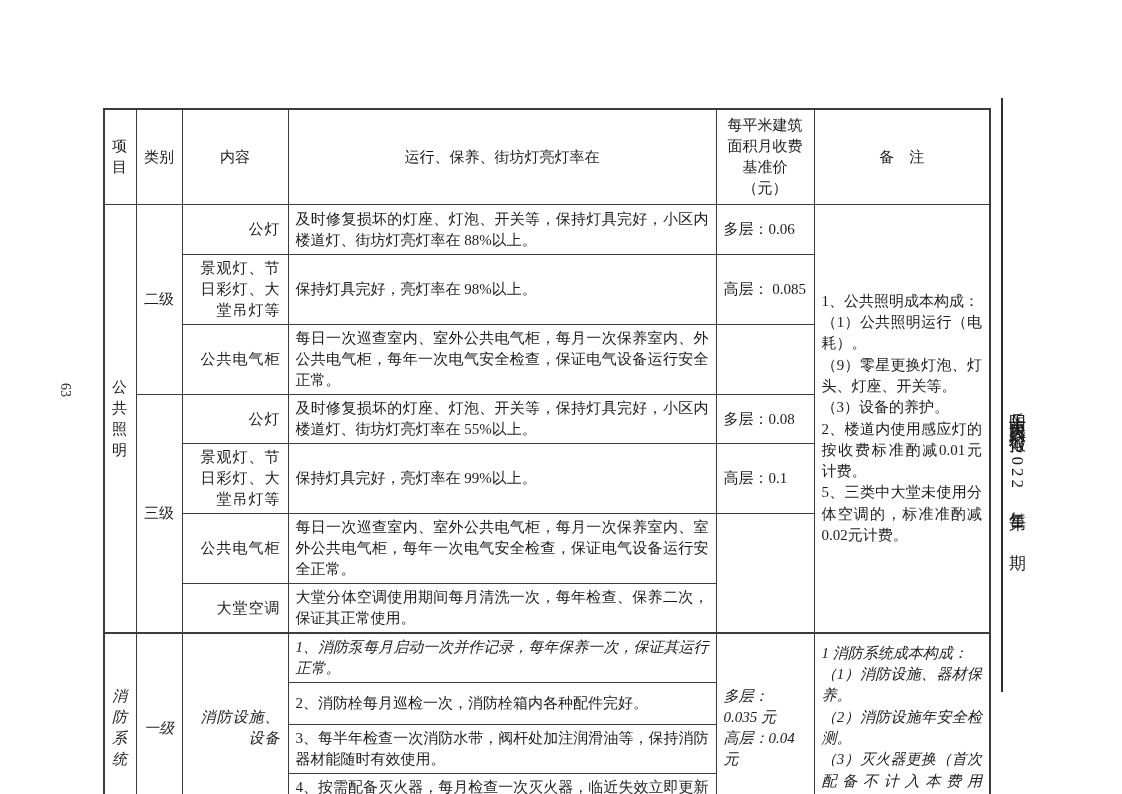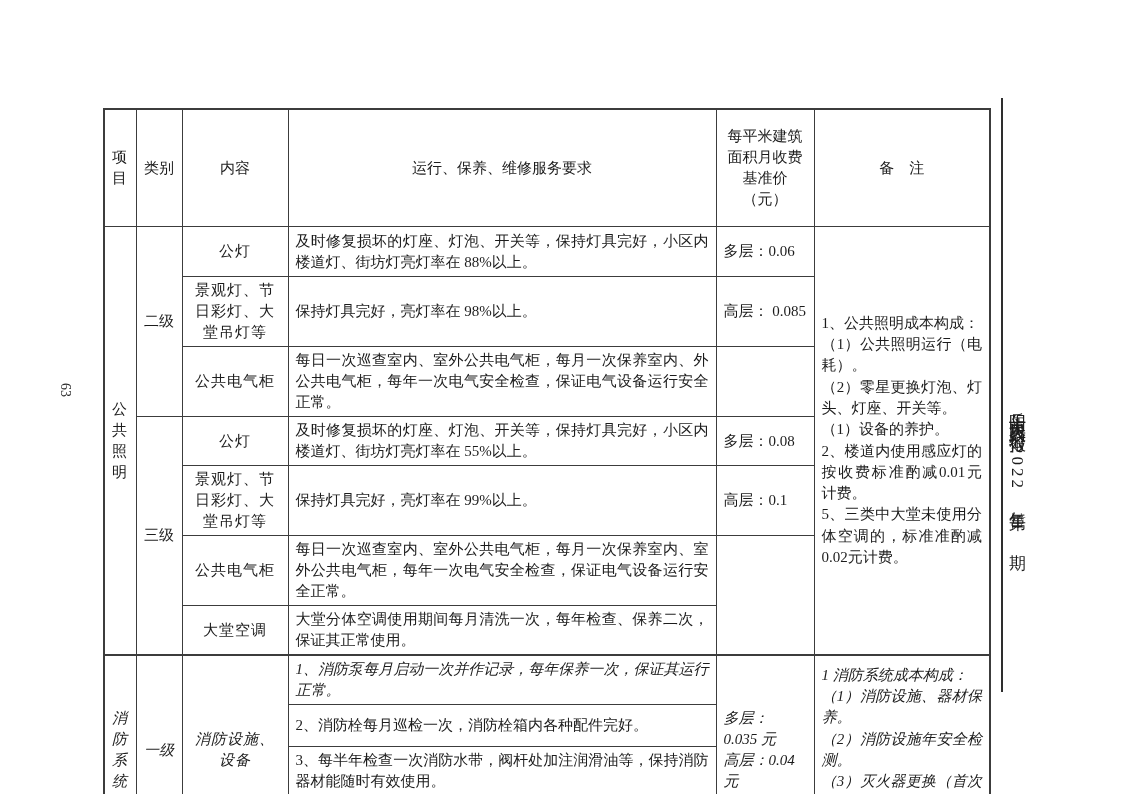--- a/index.html
+++ b/index.html
@@ -39,21 +39,21 @@
     border:1px solid #3c3c3c;
     vertical-align:middle;
     font-weight:normal;
     font-size:15px;
     line-height:1.4;
     padding:3px 7px;
     overflow:hidden;
   }
   tr.section-break td{border-top:2px solid #3c3c3c;font-style:italic;}
   .c-center{text-align:center;}
-  .c-left{text-align:center;margin-top:16px;}
+  .c-left{text-align:right;margin-top:16px;}
   .req-cell{text-align:justify;padding:3px 10px;}
   .vert-cell{
     text-align:left;padding:2px 1px;
     line-height:1.55;font-size:16px;
     word-break:break-all;
   }
   .content-cell{font-size:15.5px;letter-spacing:1px;line-height:1.5;}
   .price-cell{text-align:left;font-size:15px;line-height:1.5;}
   .remarks-cell{vertical-align:middle;padding:4px 8px;}
   .remarks-cell p{margin:0;font-size:15px;line-height:1.42;text-align:justify;}
@@ -75,36 +75,36 @@
       <col style="width:428px">
       <col style="width:98px">
       <col style="width:176px">
     </colgroup>
 
     <tbody>
         <tr style="height:70px">
       <th class="vert-cell hdr">项目</th>
       <th class="c-center hdr">类别</th>
       <th class="c-center hdr">内容</th>
-      <th class="c-center hdr">运行、保养、维修服务要求</th>
-      <th class="c-center" style="padding:16px 2px"><span class="hdr-narrow">每平米建筑面积月收费基准价（元）</span></th>
+      <th class="c-center hdr">运行、保养、街坊灯亮灯率在</th>
+      <th class="c-center" style="padding:5px 2px"><span class="hdr-narrow">每平米建筑面积月收费基准价（元）</span></th>
       <th class="c-center hdr">备　注</th>
     </tr>
 
     <tr style="height:50px">
       <td rowspan="7" class="vert-cell">公共照明</td>
       <td rowspan="3" class="c-center">二级</td>
       <td class="c-left content-cell">公灯</td>
       <td class="req-cell">及时修复损坏的灯座、灯泡、开关等，保持灯具完好，小区内楼道灯、街坊灯亮灯率在 88%以上。</td>
       <td class="price-cell">多层：0.06</td>
       <td rowspan="7" class="remarks-cell">
         <p>1、公共照明成本构成：</p>
         <p>（1）公共照明运行（电耗）。</p>
-        <p>（2）零星更换灯泡、灯头、灯座、开关等。</p>
-        <p>（1）设备的养护。</p>
+        <p>（9）零星更换灯泡、灯头、灯座、开关等。</p>
+        <p>（3）设备的养护。</p>
         <p>2、楼道内使用感应灯的按收费标准酌减0.01元计费。</p>
         <p>5、三类中大堂未使用分体空调的，标准准酌减0.02元计费。</p>
       </td>
     </tr>
 
     <tr style="height:62px">
       <td class="c-left content-cell">景观灯、节日彩灯、大堂吊灯等</td>
       <td class="req-cell">保持灯具完好，亮灯率在 98%以上。</td>
       <td class="price-cell">高层： 0.085</td>
     </tr>

